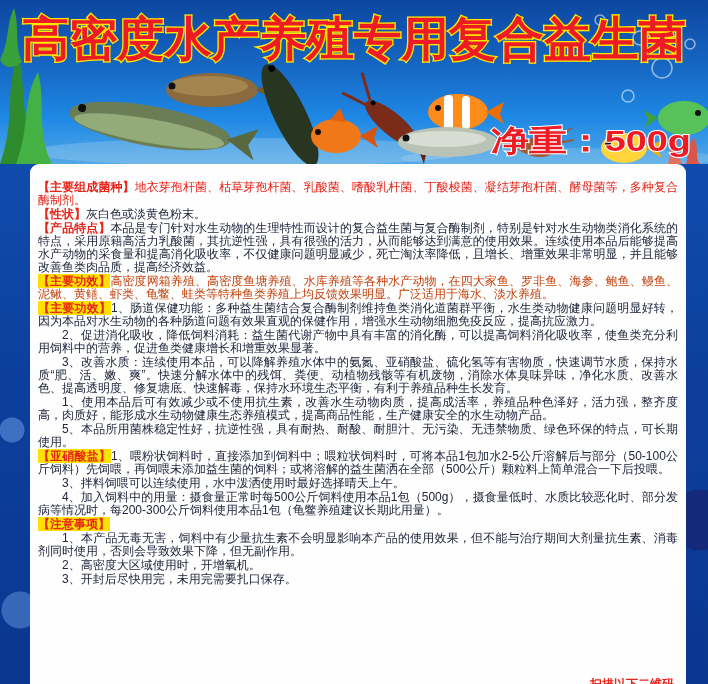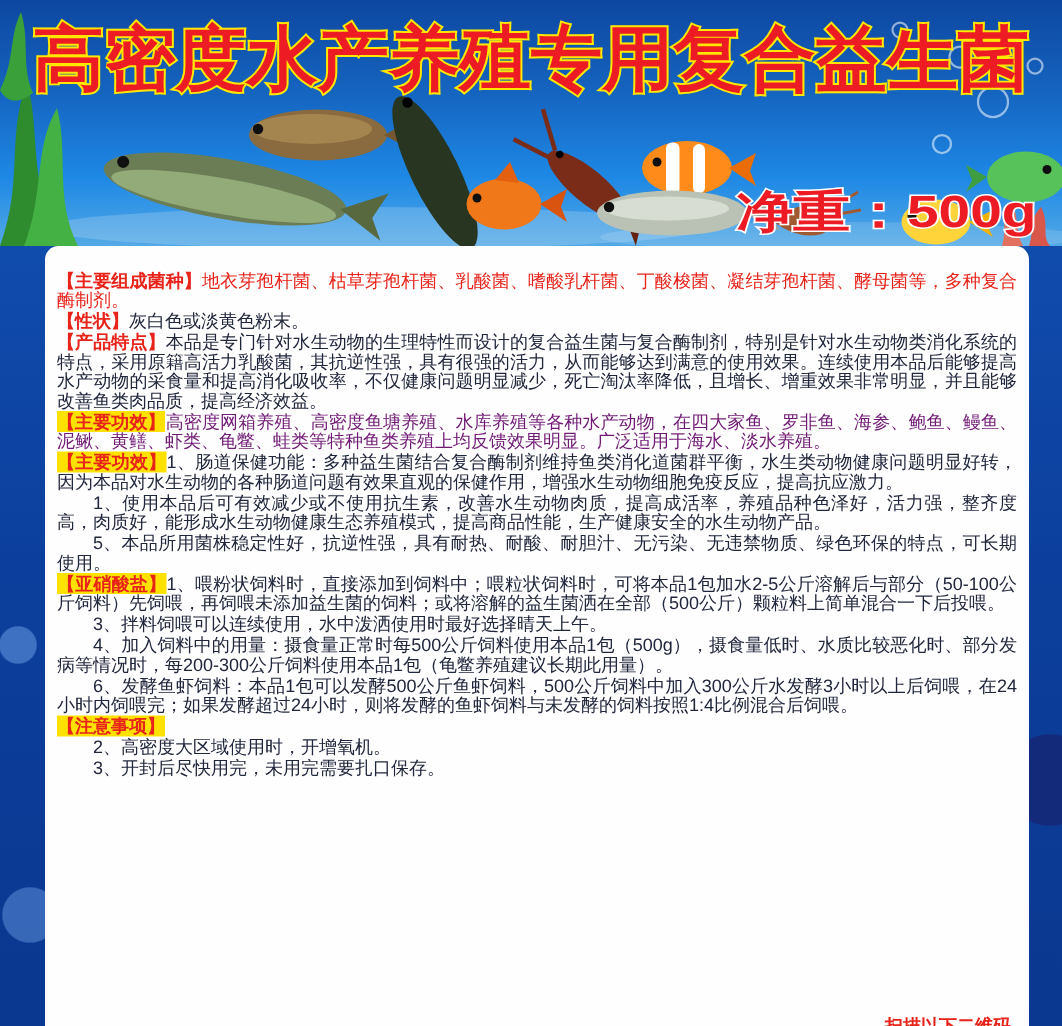--- a/index.html
+++ b/index.html
@@ -23,21 +23,21 @@
   .panel{
     position:absolute;left:30px;right:22px;top:164px;bottom:0;
     background:#fefefe;border-radius:9px 9px 0 0;
     padding:16px 8px 2px 8px;box-sizing:border-box;
     font-size:12px;line-height:13px;color:#20263c;overflow:hidden;
   }
   .sec{margin:1px 0;text-align:justify;}
   .hdr{color:#e8231a;font-weight:bold;}
   .hdr.hl{background:#ffe100;}
   .red-body{color:#e8231a;}
-  .scope-body{color:#701a75;}
+  .scope-body{color:#c2410c;}
   .indent{text-indent:2em;}
   .qr-note{position:absolute;right:12px;bottom:-7px;color:#e8231a;font-size:12px;font-weight:bold;}
 </style>
 </head>
 <body>
 
 <div class="label">
 
   <div class="ocean">
     <svg class="scene" width="708" height="164" viewBox="0 0 708 164">
@@ -148,28 +148,30 @@
 
 
 
     <p class="sec"><span class="hdr">【性状】</span><span>灰白色或淡黄色粉末。</span></p>
 
     <p class="sec"><span class="hdr">【产品特点】</span><span>本品是专门针对水生动物的生理特性而设计的复合益生菌与复合酶制剂，特别是针对水生动物类消化系统的特点，采用原籍高活力乳酸菌，其抗逆性强，具有很强的活力，从而能够达到满意的使用效果。连续使用本品后能够提高水产动物的采食量和提高消化吸收率，不仅健康问题明显减少，死亡淘汰率降低，且增长、增重效果非常明显，并且能够改善鱼类肉品质，提高经济效益。</span></p>
 
     <p class="sec"><span class="hdr hl">【主要功效】</span><span class="scope-body">高密度网箱养殖、高密度鱼塘养殖、水库养殖等各种水产动物，在四大家鱼、罗非鱼、海参、鲍鱼、鳗鱼、泥鳅、黄鳝、虾类、龟鳖、蛙类等特种鱼类养殖上均反馈效果明显。广泛适用于海水、淡水养殖。</span></p>
 
     <p class="sec"><span class="hdr hl">【主要功效】</span><span>1、肠道保健功能：多种益生菌结合复合酶制剂维持鱼类消化道菌群平衡，水生类动物健康问题明显好转，因为本品对水生动物的各种肠道问题有效果直观的保健作用，增强水生动物细胞免疫反应，提高抗应激力。</span></p>
+    <p class="sec indent">2、促进消化吸收，降低饲料消耗：益生菌代谢产物中具有丰富的消化酶，可以提高饲料消化吸收率，使鱼类充分利用饲料中的营养，促进鱼类健康增长和增重效果显著。</p>
+    <p class="sec indent">3、改善水质：连续使用本品，可以降解养殖水体中的氨氮、亚硝酸盐、硫化氢等有害物质，快速调节水质，保持水质“肥、活、嫩、爽”。快速分解水体中的残饵、粪便、动植物残骸等有机废物，消除水体臭味异味，净化水质、改善水色、提高透明度、修复塘底、快速解毒，保持水环境生态平衡，有利于养殖品种生长发育。</p>
     <p class="sec indent">1、使用本品后可有效减少或不使用抗生素，改善水生动物肉质，提高成活率，养殖品种色泽好，活力强，整齐度高，肉质好，能形成水生动物健康生态养殖模式，提高商品性能，生产健康安全的水生动物产品。</p>
     <p class="sec indent">5、本品所用菌株稳定性好，抗逆性强，具有耐热、耐酸、耐胆汁、无污染、无违禁物质、绿色环保的特点，可长期使用。</p>
 
     <p class="sec"><span class="hdr hl">【亚硝酸盐】</span><span>1、喂粉状饲料时，直接添加到饲料中；喂粒状饲料时，可将本品1包加水2-5公斤溶解后与部分（50-100公斤饲料）先饲喂，再饲喂未添加益生菌的饲料；或将溶解的益生菌洒在全部（500公斤）颗粒料上简单混合一下后投喂。</span></p>
     <p class="sec indent">3、拌料饲喂可以连续使用，水中泼洒使用时最好选择晴天上午。</p>
     <p class="sec indent">4、加入饲料中的用量：摄食量正常时每500公斤饲料使用本品1包（500g），摄食量低时、水质比较恶化时、部分发病等情况时，每200-300公斤饲料使用本品1包（龟鳖养殖建议长期此用量）。</p>
-    <p class="sec indent">6、发酵鱼虾饲料：本品1包可以发酵500公斤鱼虾饲料，500公斤饲料中加入300公斤水发酵3小时以上后饲喂，在24小时内饲喂完；如果发酵超过24小时，则将发酵的鱼虾饲料与未发酵的饲料按照1:4比例混合后饲喂。</p>
 
     <p class="sec"><span class="hdr hl">【注意事项】</span></p>
+    <p class="sec indent">1、本产品无毒无害，饲料中有少量抗生素不会明显影响本产品的使用效果，但不能与治疗期间大剂量抗生素、消毒剂同时使用，否则会导致效果下降，但无副作用。</p>
     <p class="sec indent">2、高密度大区域使用时，开增氧机。</p>
     <p class="sec indent">3、开封后尽快用完，未用完需要扎口保存。</p>
 
     <div class="qr-note">扫描以下二维码</div>
   </div>
 
 </div>
 
 </body></html>

